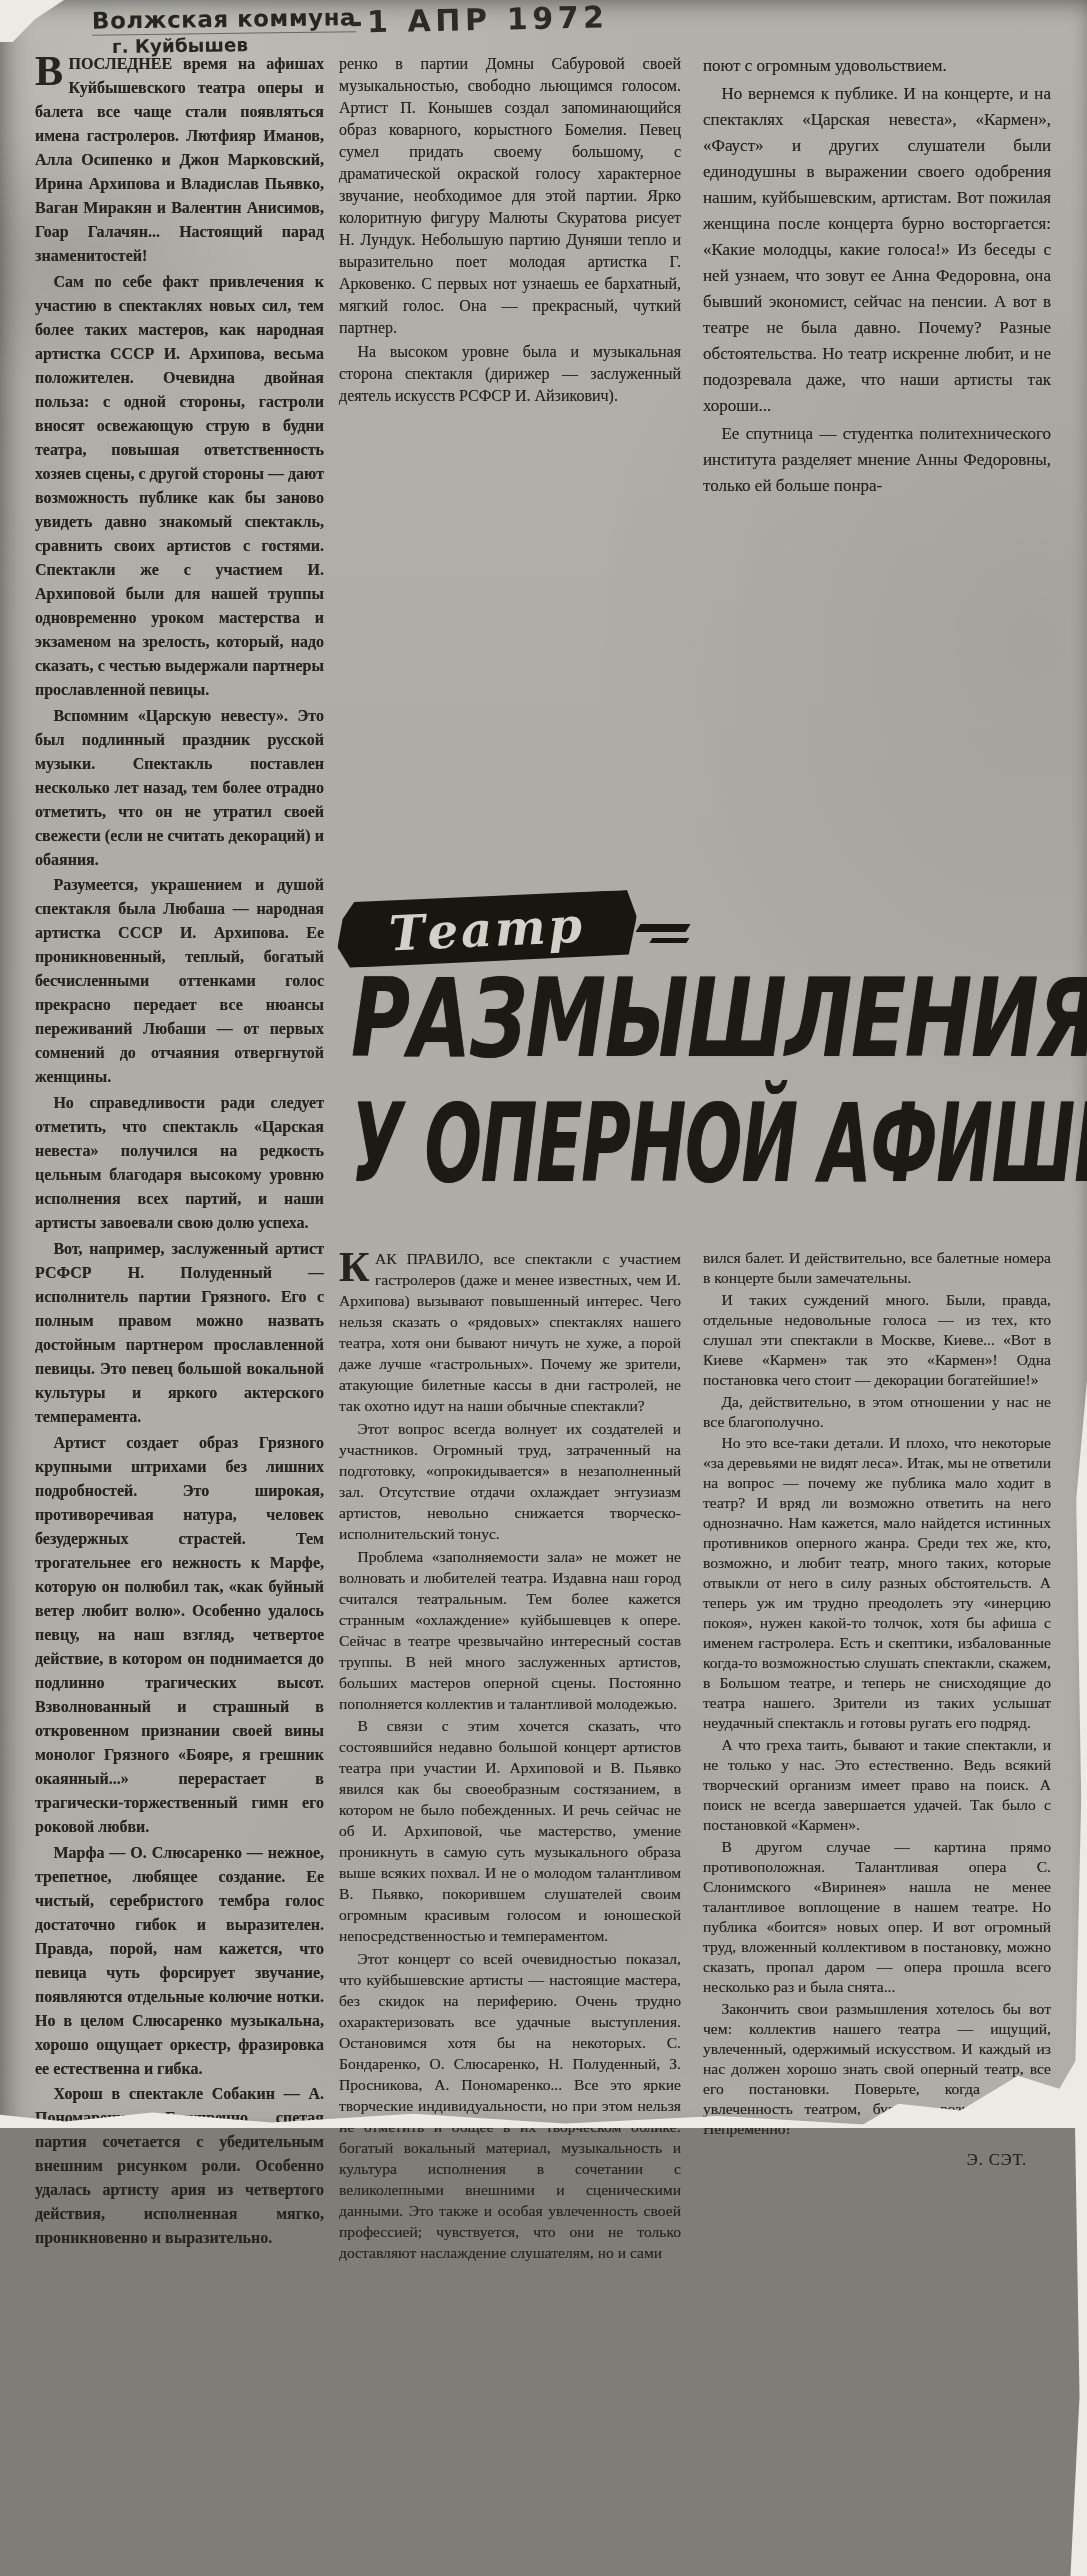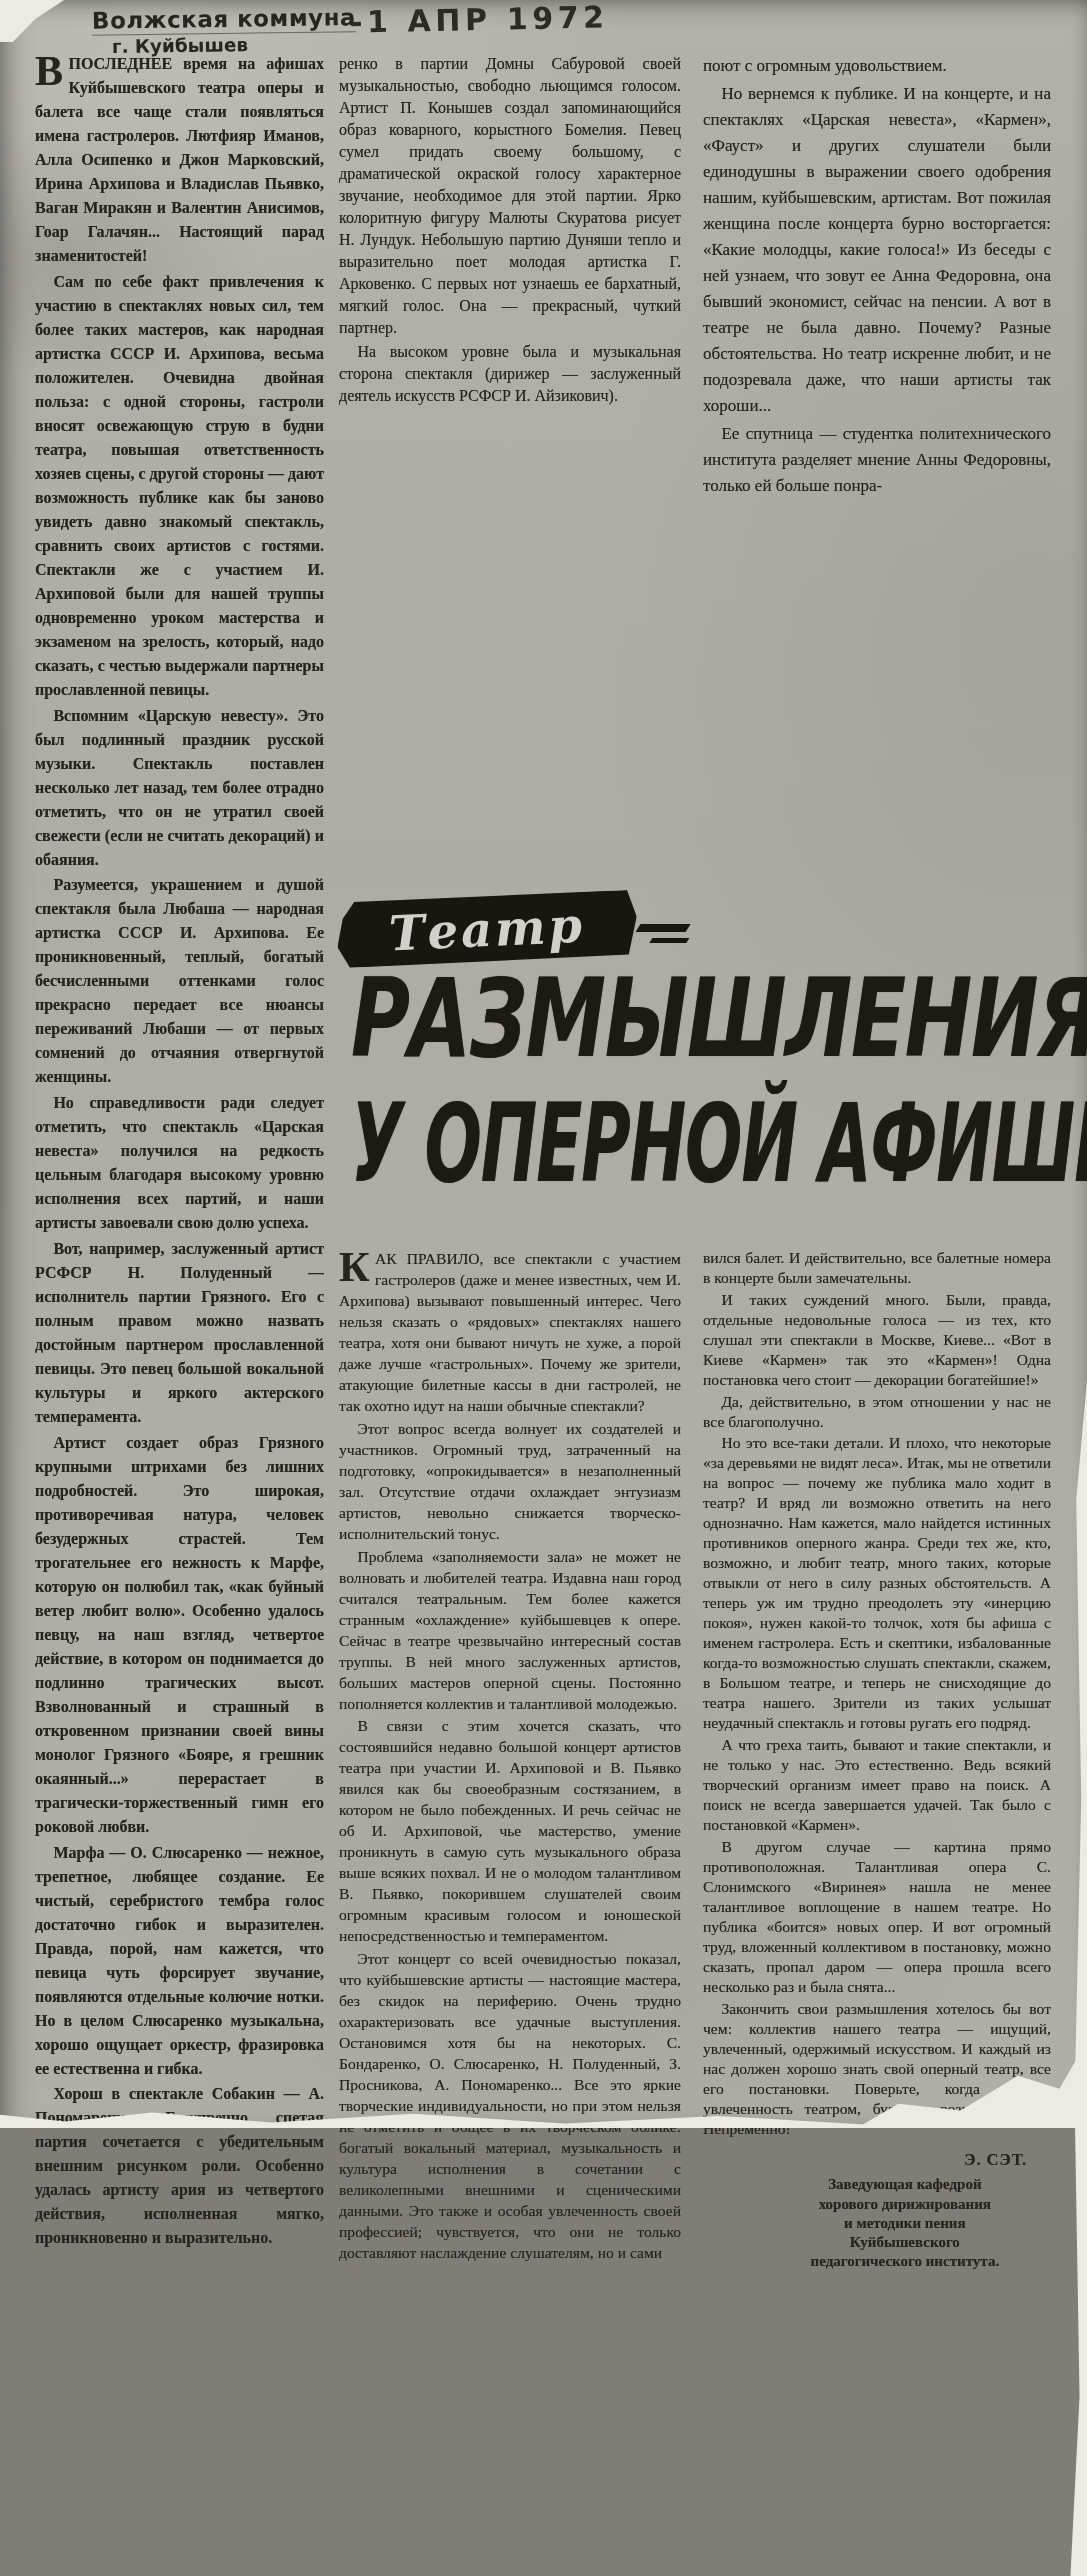--- a/index.html
+++ b/index.html
@@ -77,21 +77,21 @@
     position:absolute; left:351px; white-space:nowrap;
     font-family:"DejaVu Sans", sans-serif; font-weight:bold; font-style:italic;
     line-height:1; color:#1b1a14; transform-origin:left top; letter-spacing:-1.8px;
     text-shadow:0 0 0.9px rgba(27,26,20,.6);
   }
   .headline-l1 { top:964px; font-size:109px; transform:scaleX(.74); }
   .headline-l2 { top:1089px; font-size:109px; transform:scaleX(.62); }
 
   
   .signature {
-    text-align:right; font-weight:bold; font-size:16.6px; letter-spacing:0.9px;
+    text-align:right; font-weight:normal; font-size:16.6px; letter-spacing:0.9px;
     margin:11px 24px 5.5px 0;
   }
   .byline {
     margin-left:auto; width:84%; text-align:center; font-weight:bold;
     font-size:15px; line-height:19.3px; color:#26241e;
   }
 
   
   .tear { position:absolute; background:#eceae3; }
   .tear-bottom {
@@ -163,27 +163,20 @@
     <div class="plist">
         <p class="para">вился балет. И действительно, все балетные номера в концерте были замечательны.</p>
         <p class="para">И таких суждений много. Были, правда, отдельные недовольные голоса — из тех, кто слушал эти спектакли в Москве, Киеве... «Вот в Киеве «Кармен» так это «Кармен»! Одна постановка чего стоит — декорации богатейшие!»</p>
         <p class="para">Да, действительно, в этом отношении у нас не все благополучно.</p>
         <p class="para">Но это все-таки детали. И плохо, что некоторые «за деревьями не видят леса». Итак, мы не ответили на вопрос — почему же публика мало ходит в театр? И вряд ли возможно ответить на него однозначно. Нам кажется, мало найдется истинных противников оперного жанра. Среди тех же, кто, возможно, и любит театр, много таких, которые отвыкли от него в силу разных обстоятельств. А теперь уж им трудно преодолеть эту «инерцию покоя», нужен какой-то толчок, хотя бы афиша с именем гастролера. Есть и скептики, избалованные когда-то возможностью слушать спектакли, скажем, в Большом театре, и теперь не снисходящие до театра нашего. Зрители из таких услышат неудачный спектакль и готовы ругать его подряд.</p>
         <p class="para">А что греха таить, бывают и такие спектакли, и не только у нас. Это естественно. Ведь всякий творческий организм имеет право на поиск. А поиск не всегда завершается удачей. Так было с постановкой «Кармен».</p>
         <p class="para">В другом случае — картина прямо противоположная. Талантливая опера С. Слонимского «Виринея» нашла не менее талантливое воплощение в нашем театре. Но публика «боится» новых опер. И вот огромный труд, вложенный коллективом в постановку, можно сказать, пропал даром — опера прошла всего несколько раз и была снята...</p>
         <p class="para">Закончить свои размышления хотелось бы вот чем: коллектив нашего театра — ищущий, увлеченный, одержимый искусством. И каждый из нас должен хорошо знать свой оперный театр, все его постановки. Поверьте, когда придет увлеченность театром, будет и вознаграждение. Непременно!</p>
       </div>
     <p class="signature">Э. СЭТ.</p>
-    <div class="byline">
-        <div class="byline-line">Заведующая кафедрой</div>
-        <div class="byline-line">хорового дирижирования</div>
-        <div class="byline-line">и методики пения</div>
-        <div class="byline-line">Куйбышевского</div>
-        <div class="byline-line">педагогического института.</div>
-      </div>
   </div>
 
   <div class="tear tear-tl"></div>
   <div class="tear tear-right"></div>
   <div class="tear tear-bottom"></div>
   <div class="tear tear-br"></div>
 
 </div>
 
 

